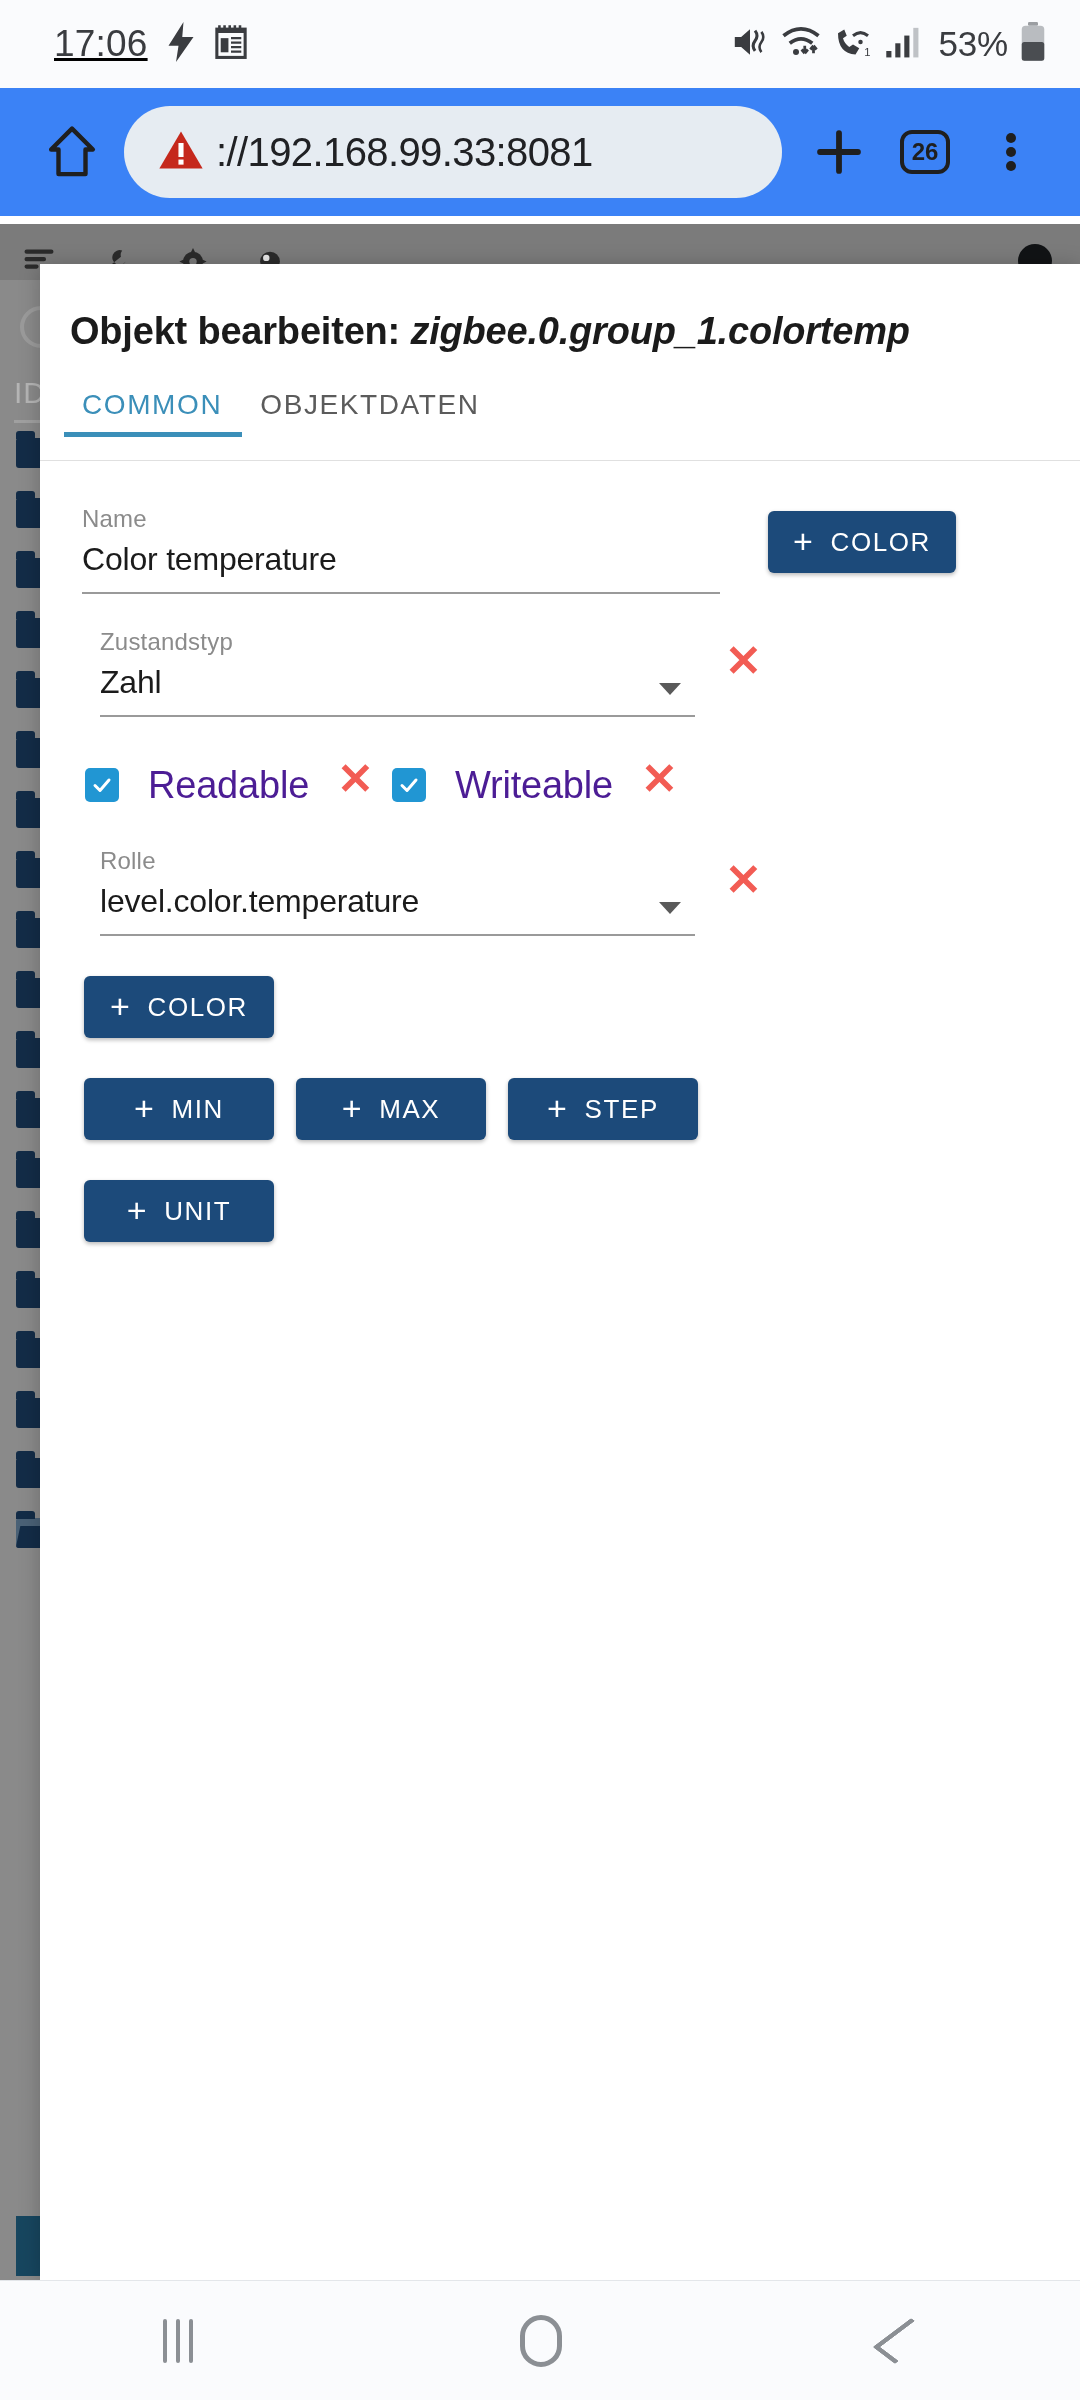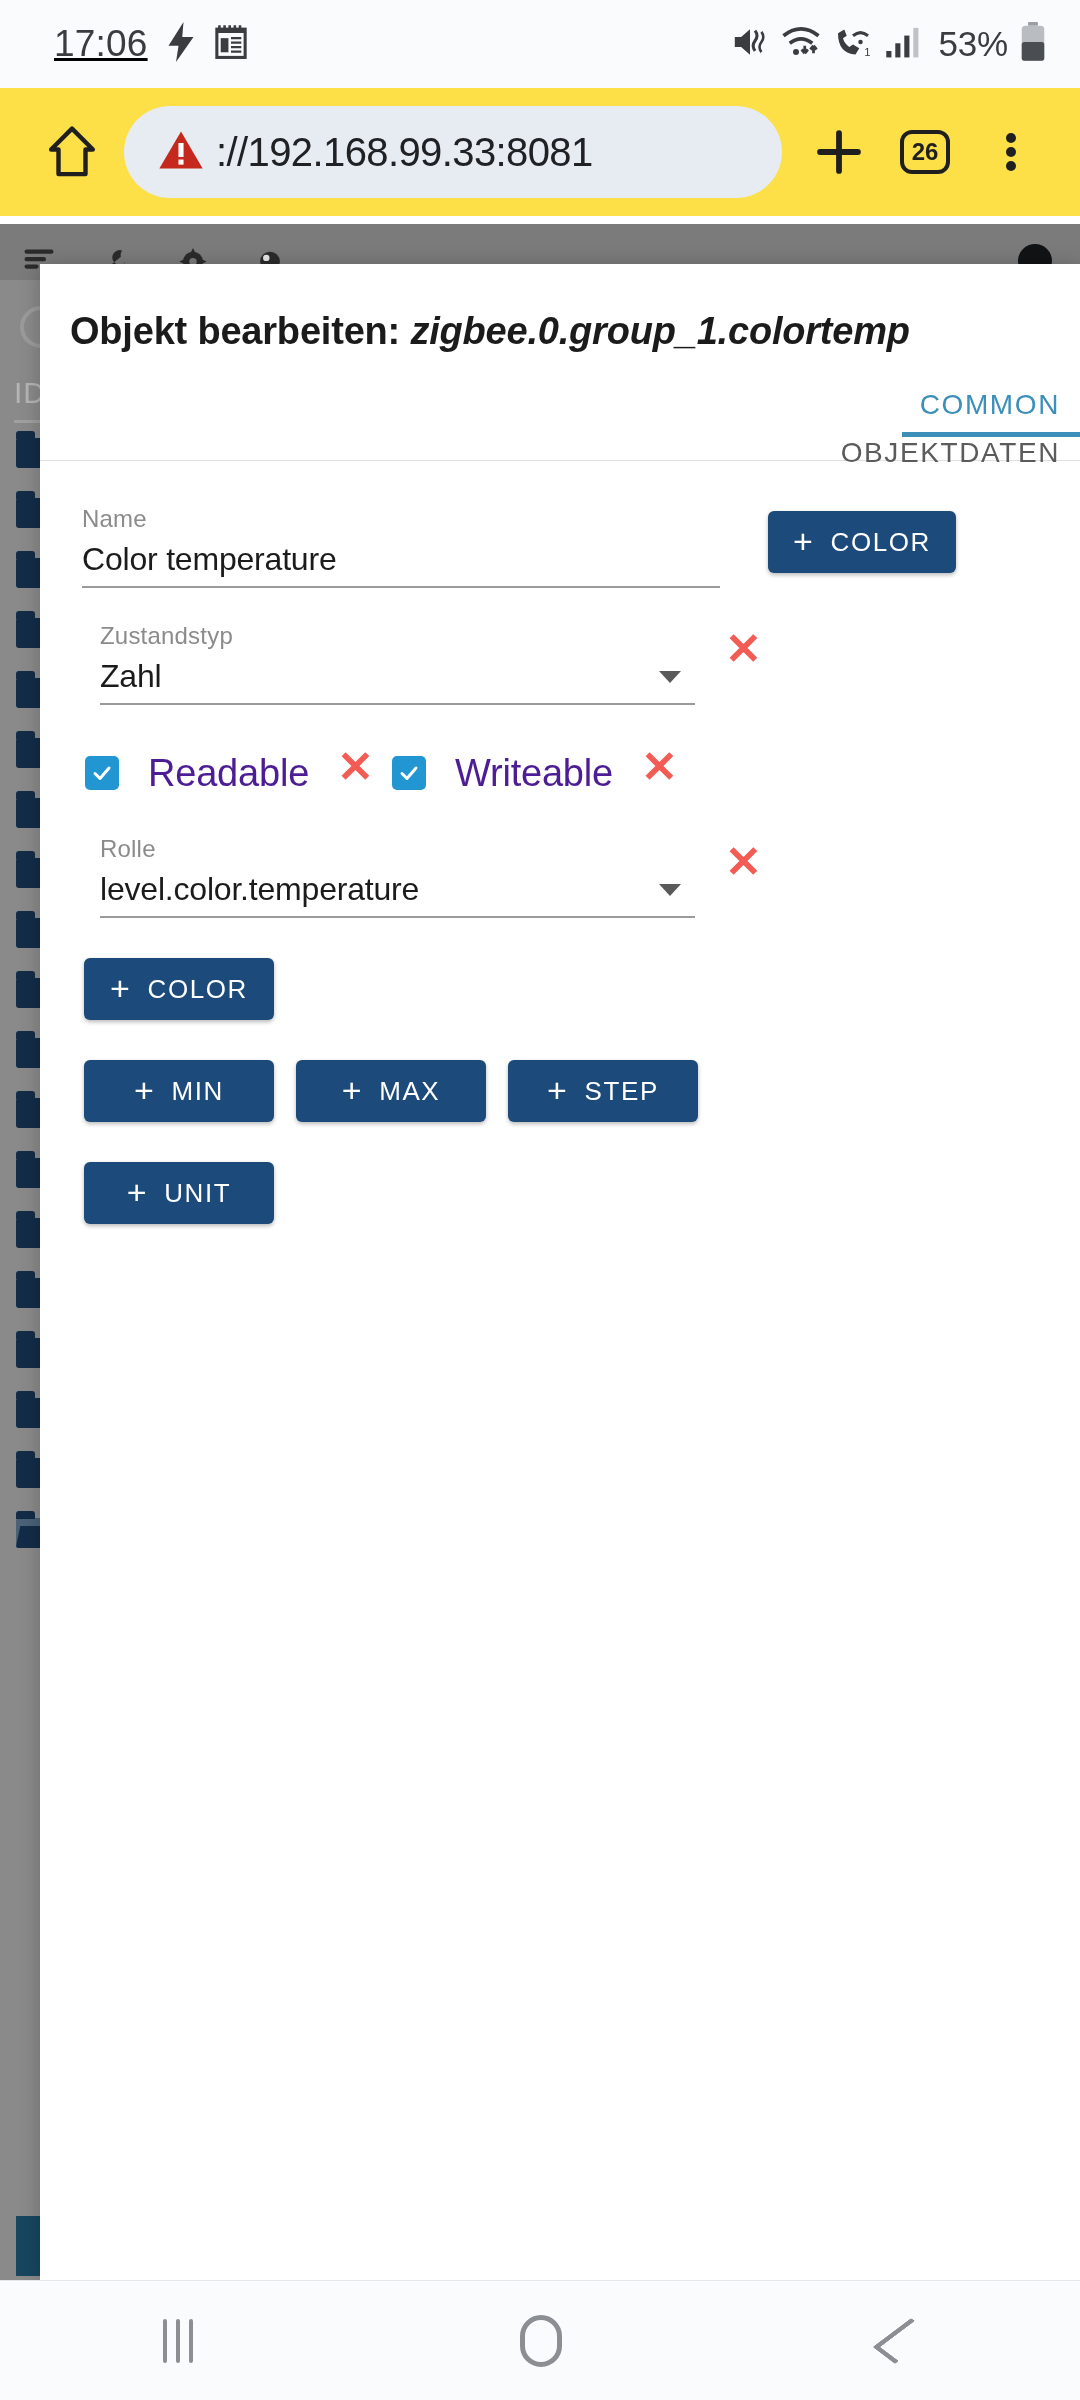--- a/index.html
+++ b/index.html
@@ -43,21 +43,21 @@
     letter-spacing: -.2px;
   }
   .ic { display: block; }
 
   
   .browserbar {
     position: absolute;
     top: 88px; left: 0;
     width: 1080px;
     height: 128px;
-    background: #fde047;
+    background: #3b82f6;
     display: flex;
     align-items: center;
     padding: 0 26px 0 30px;
   }
   .home-btn {
     width: 84px; height: 84px;
     display: flex; align-items: center; justify-content: center;
     flex: 0 0 auto;
   }
   .urlpill {
@@ -212,25 +212,24 @@
     color: #1b1b1b;
     letter-spacing: -0.2px;
     margin-top: 8px;
   }
   .dlg-title .obj {
     font-style: italic;
     font-weight: bold;
   }
   .tabs {
     display: flex;
-    align-items: flex-end;
+    align-items: flex-start;
     margin-top: 36px;
-    padding-left: 14px;
+    padding-left: 24px;
     height: 72px;
-    flex-direction: column;
   }
   .tab {
     font-size: 28px;
     letter-spacing: 1.6px;
     color: #5b5b5b;
     padding: 0 20px 16px 18px;
     position: relative;
   }
   .tab.active { color: #3b8fb9; }
   .tab.active::after {
@@ -262,21 +261,21 @@
   }
   .field-label {
     font-size: 24px;
     color: #8b8b8b;
     margin-bottom: 8px;
     letter-spacing: .2px;
   }
   .field-value {
     font-size: 32px;
     color: #1b1b1b;
-    padding-bottom: 8px;
+    padding-bottom: 14px;
     letter-spacing: -0.2px;
   }
   .field-underline {
     height: 2px;
     background: #9a9a9a;
   }
   .name-field { width: 638px; margin-left: 12px; }
 
   .btn {
     background: #1c4a7a;

